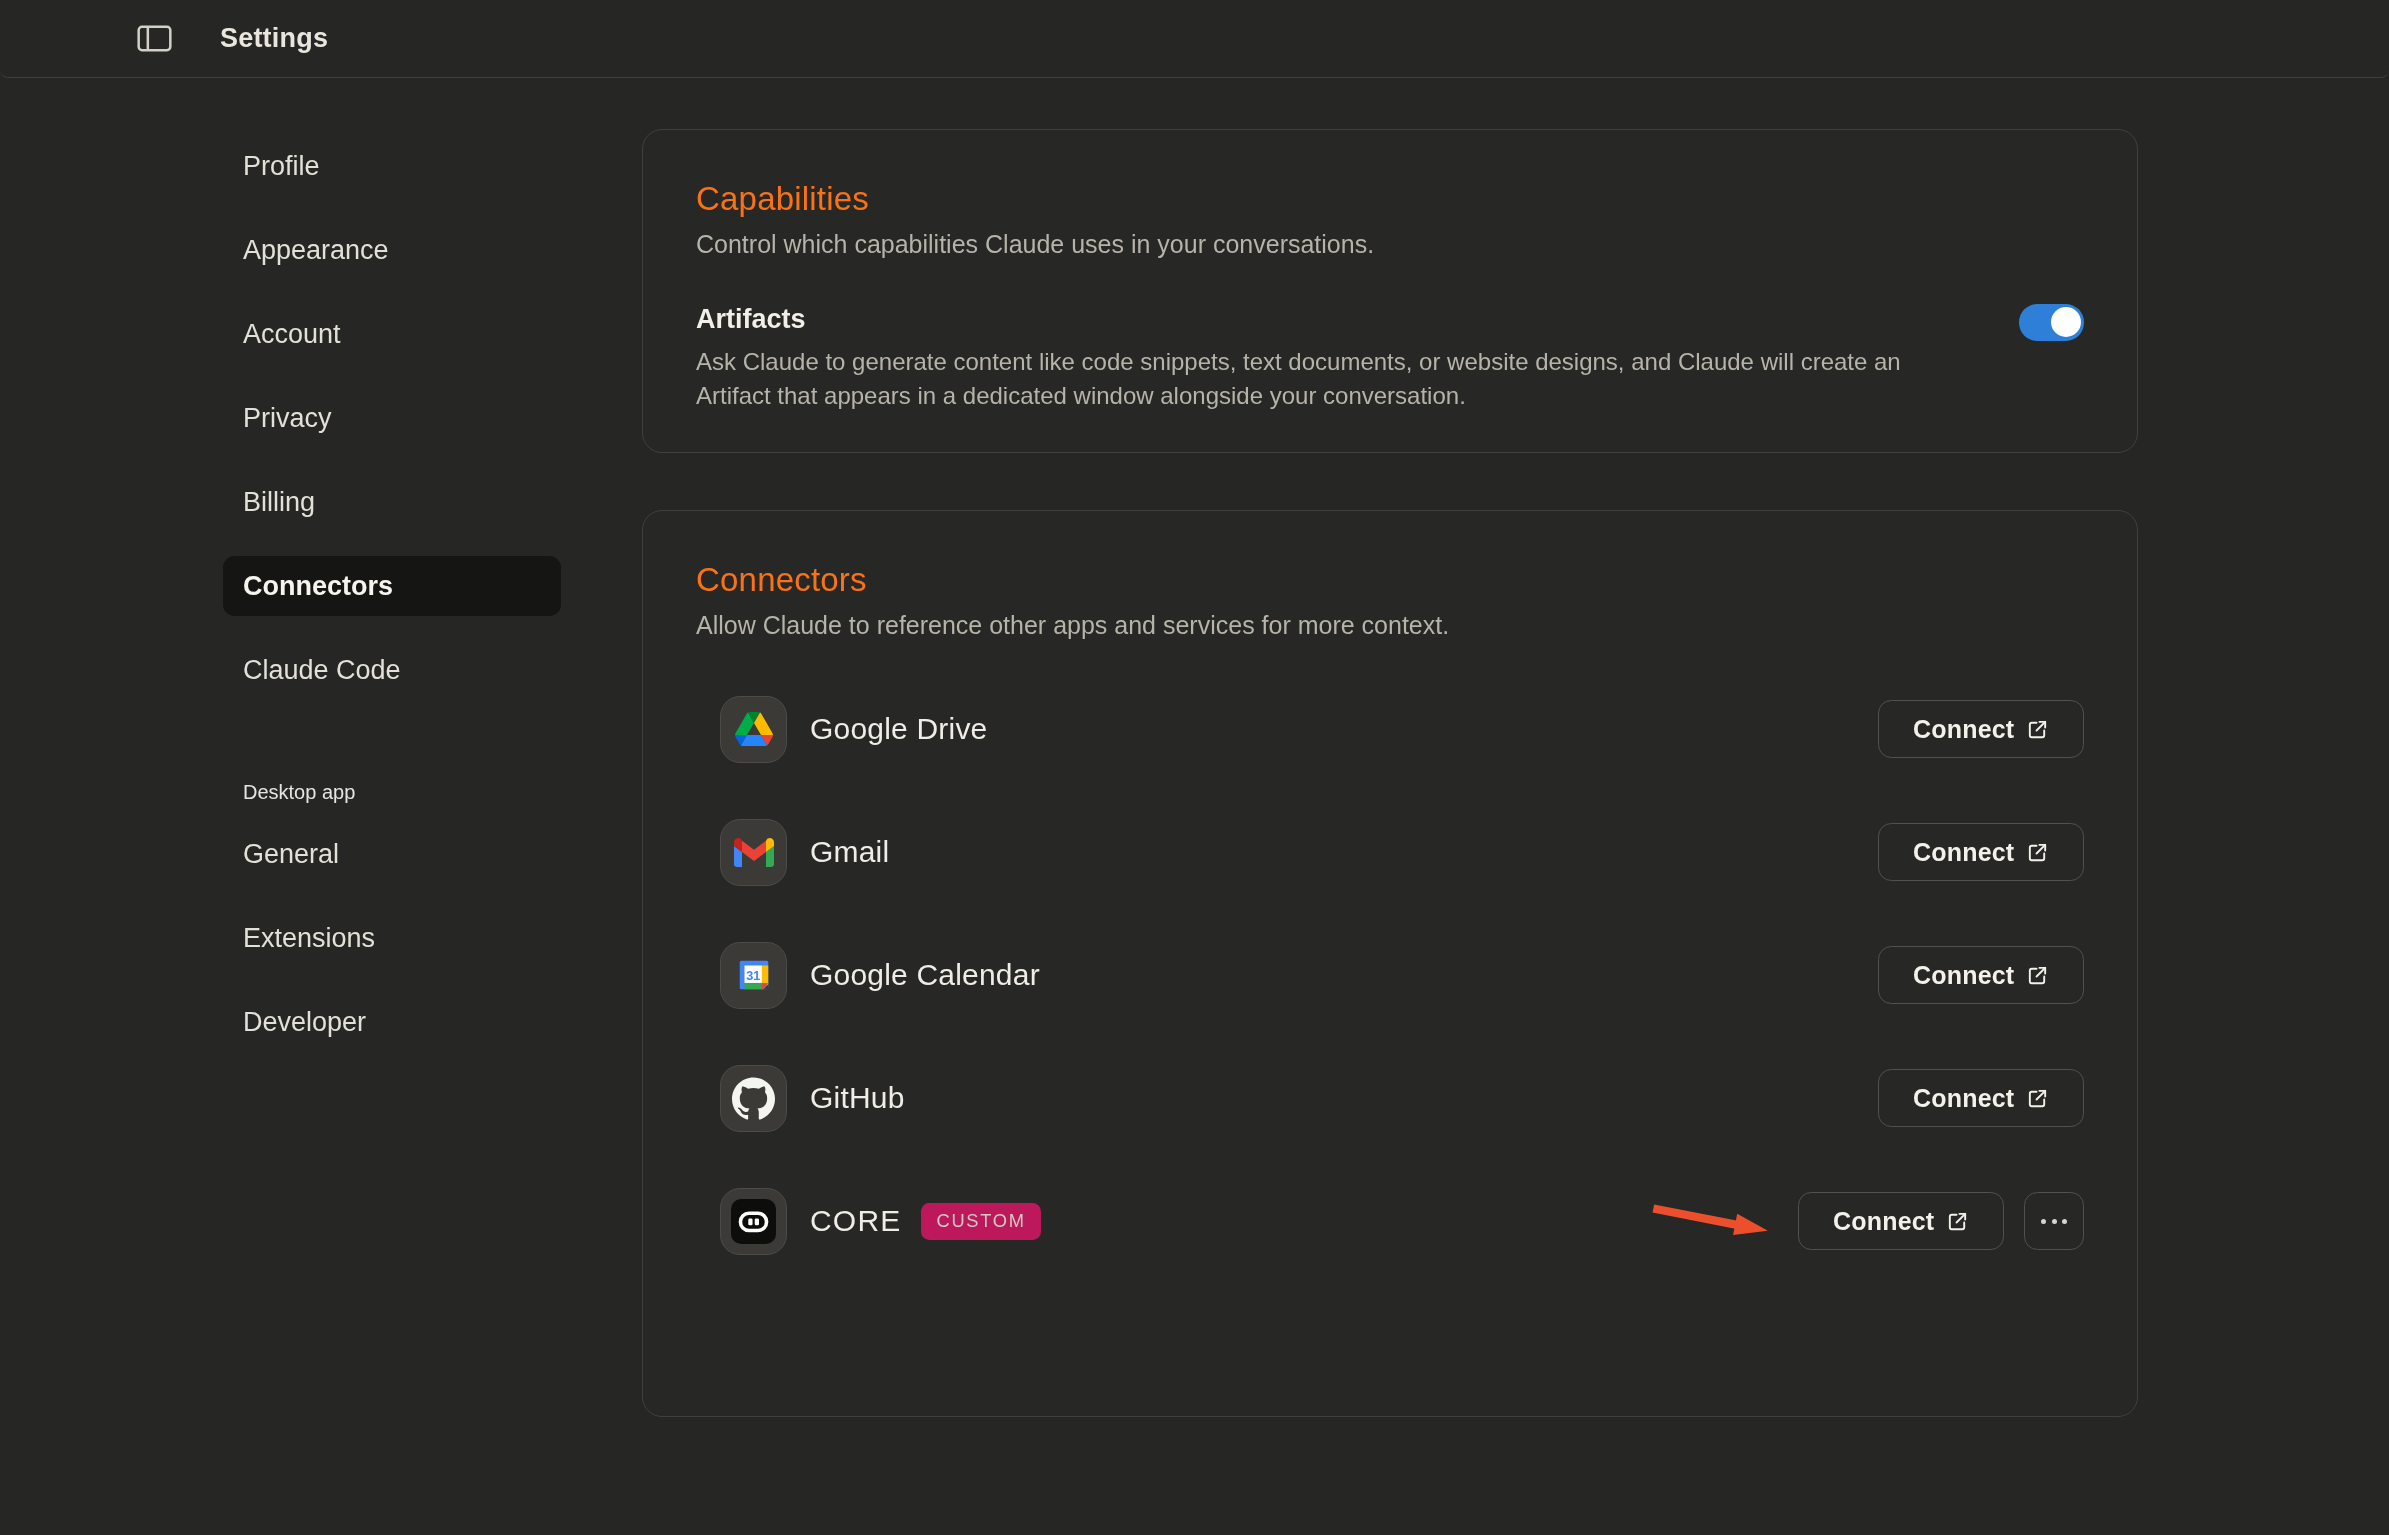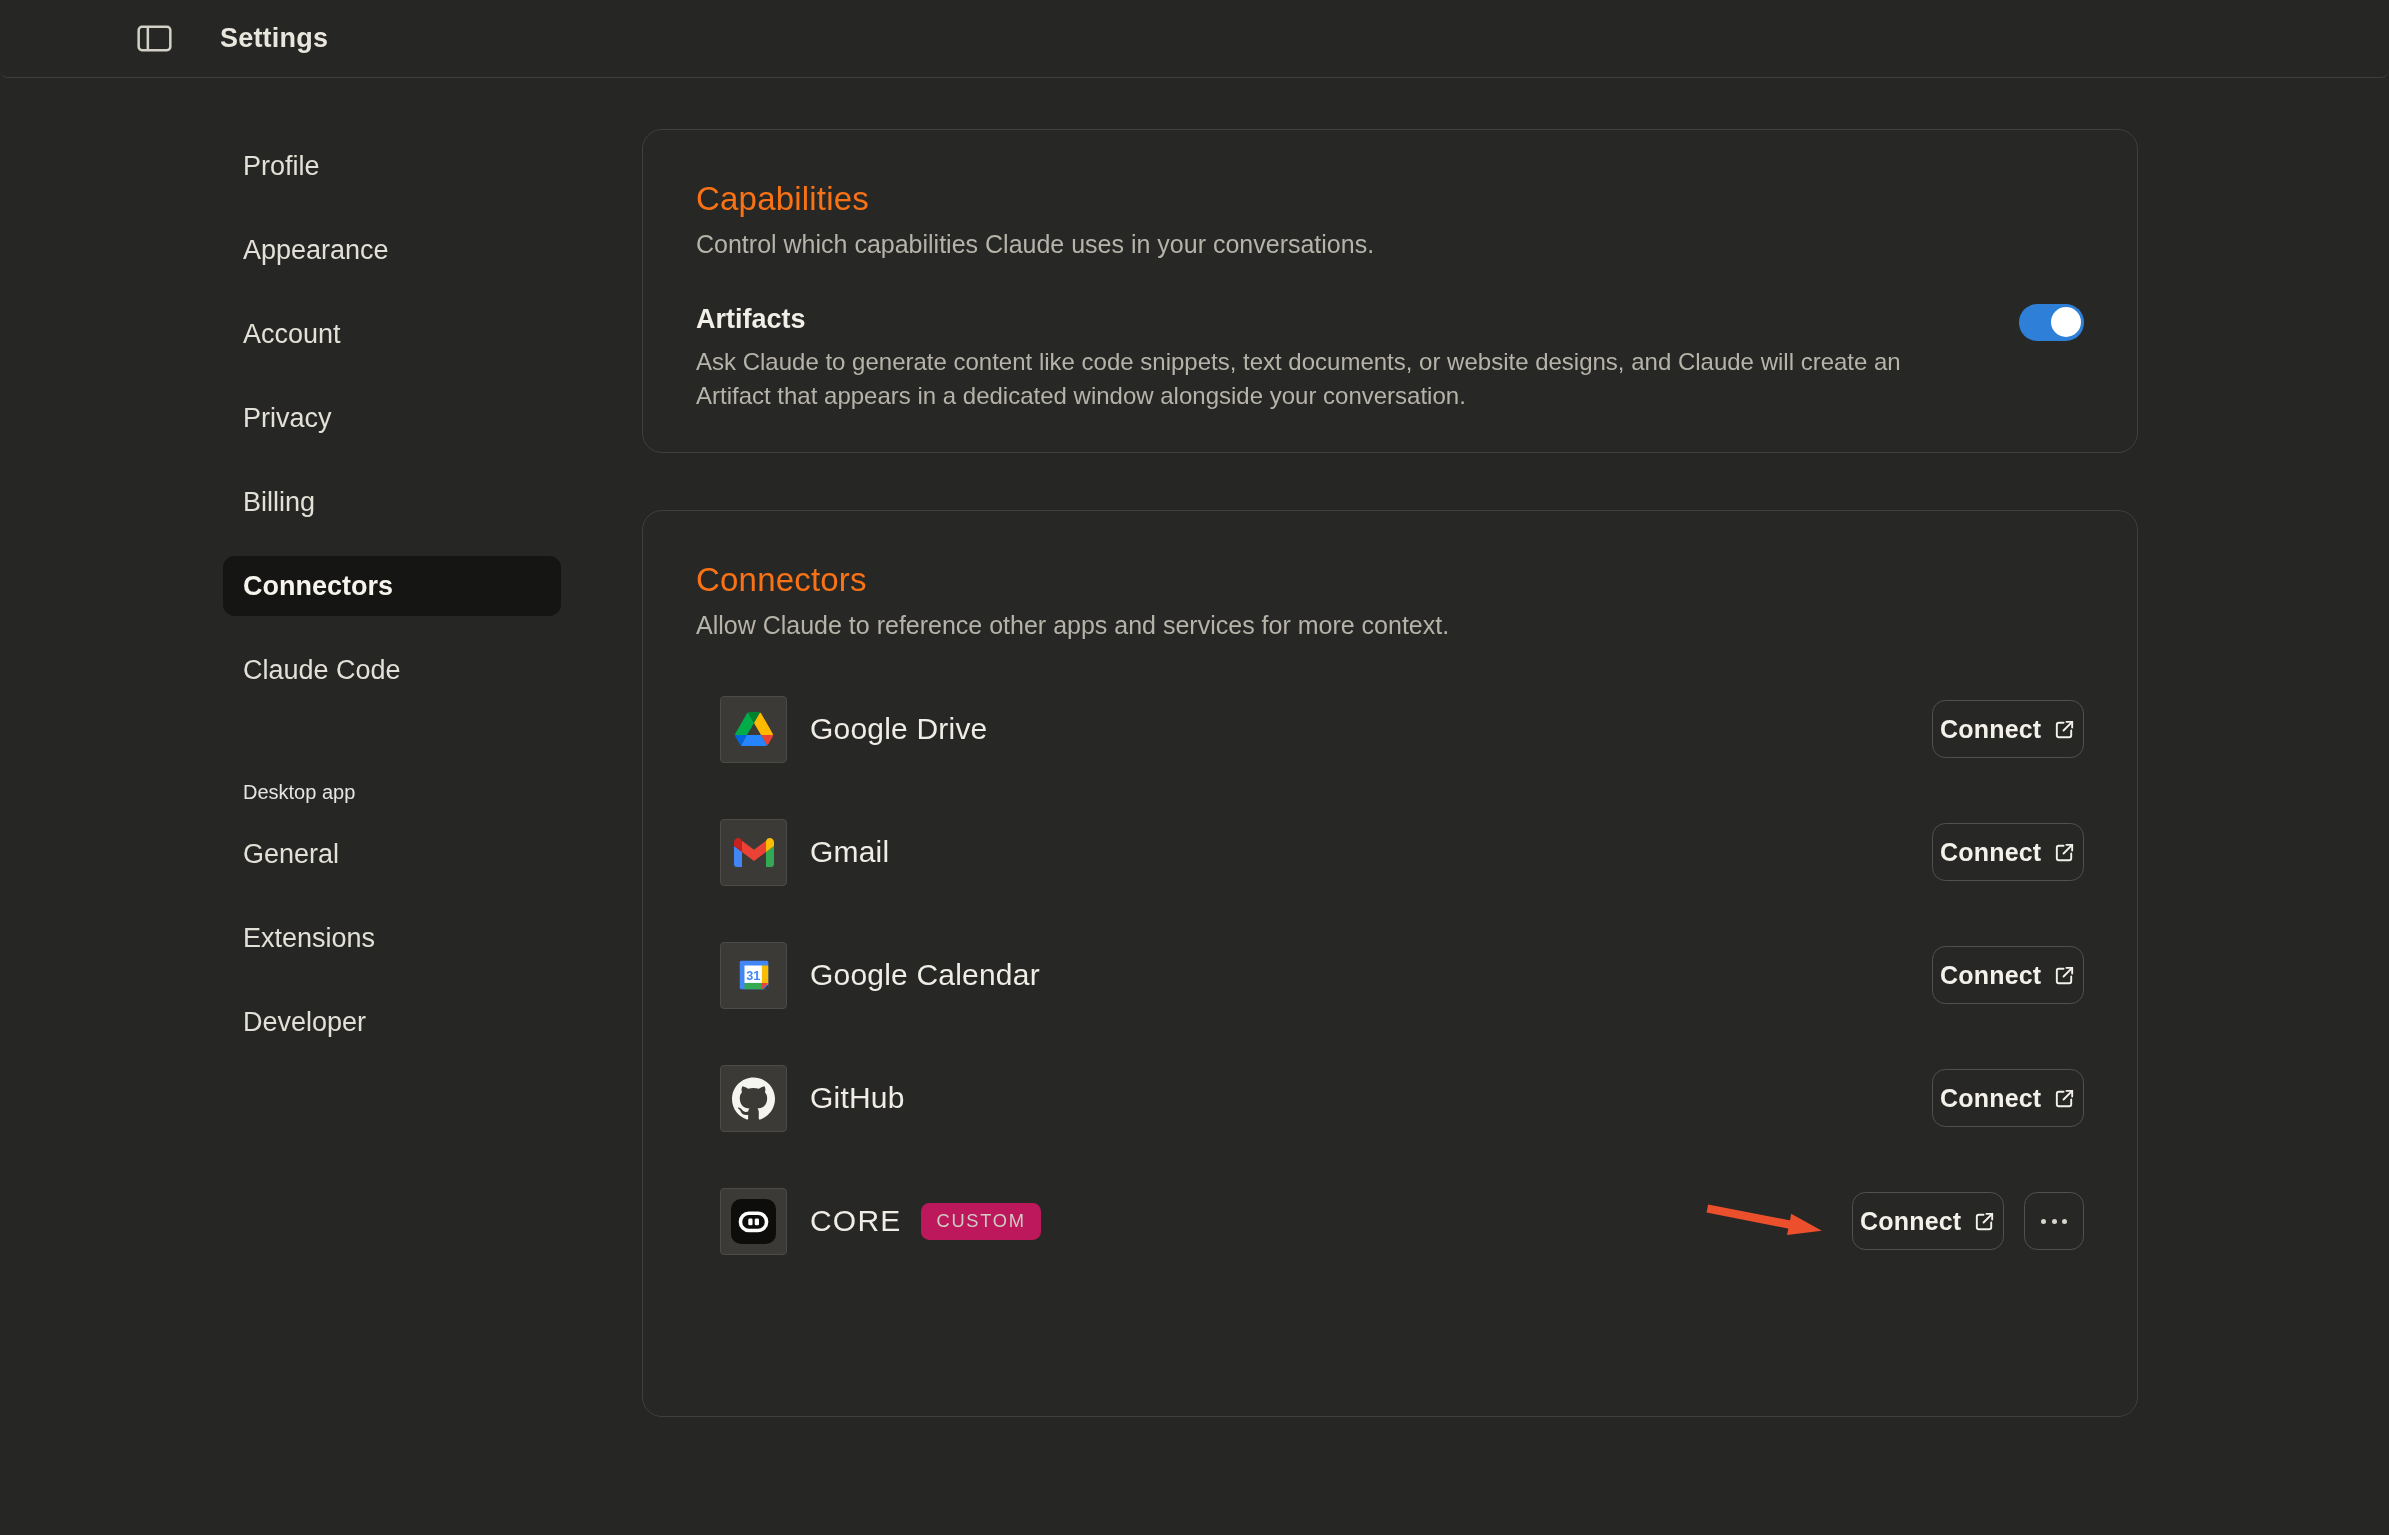--- a/index.html
+++ b/index.html
@@ -64,40 +64,40 @@
     position: absolute; top: 3.3px; left: 3.3px; width: 30px; height: 30px;
     border-radius: 50%; background: #ffffff; transition: left .15s;
   }
   .toggle.on .knob { left: 32px; }
 
   
   .rows { margin-top: 28px; }
   .conn-row { height: 123px; display: flex; align-items: center; justify-content: space-between; }
   .row-left { display: flex; align-items: center; padding-left: 24px; }
   .tile {
-    width: 67px; height: 67px; border-radius: 4px;
+    width: 67px; height: 67px; border-radius: 20px;
     background: #3b3a37; border: 0.8px solid #4c4b47;
     display: flex; align-items: center; justify-content: center;
     flex: 0 0 auto;
   }
   .tile-inner-dark {
     width: 45px; height: 45px; border-radius: 10px; background: #0d0d0c;
     display: flex; align-items: center; justify-content: center;
   }
   .row-label { margin-left: 23px; font-size: 30px; color: #efede5; letter-spacing: 0.2px; }
   .row-label.caps { letter-spacing: 1.2px; }
   .badge {
     margin-left: 20px; padding: 7.5px 15px; border-radius: 8.3px;
     background: #be185d; color: #cfccc3; font-size: 18.3px; letter-spacing: 1.7px;
     font-weight: 400;
   }
   .row-right { display: flex; align-items: center; position: relative; }
   .btn {
     display: inline-flex; align-items: center; justify-content: center; gap: 11.6px;
-    height: 58px; padding: 0 7px;
+    height: 58px; padding: 0 34px;
     border: 1.2px solid #52514d; border-radius: 13.3px;
     background: transparent; color: #f3f1e9;
     font-size: 25px; font-weight: 700; cursor: pointer;
     font-family: inherit; letter-spacing: 0.2px;
   }
   .btn .ext { display: inline-flex; }
   .btn-menu {
     width: 60px; height: 58px; padding: 0; margin-left: 20px;
     display: inline-flex; align-items: center; justify-content: center; gap: 5.8px;
     border: 1.2px solid #52514d; border-radius: 13.3px; background: transparent; cursor: pointer;

